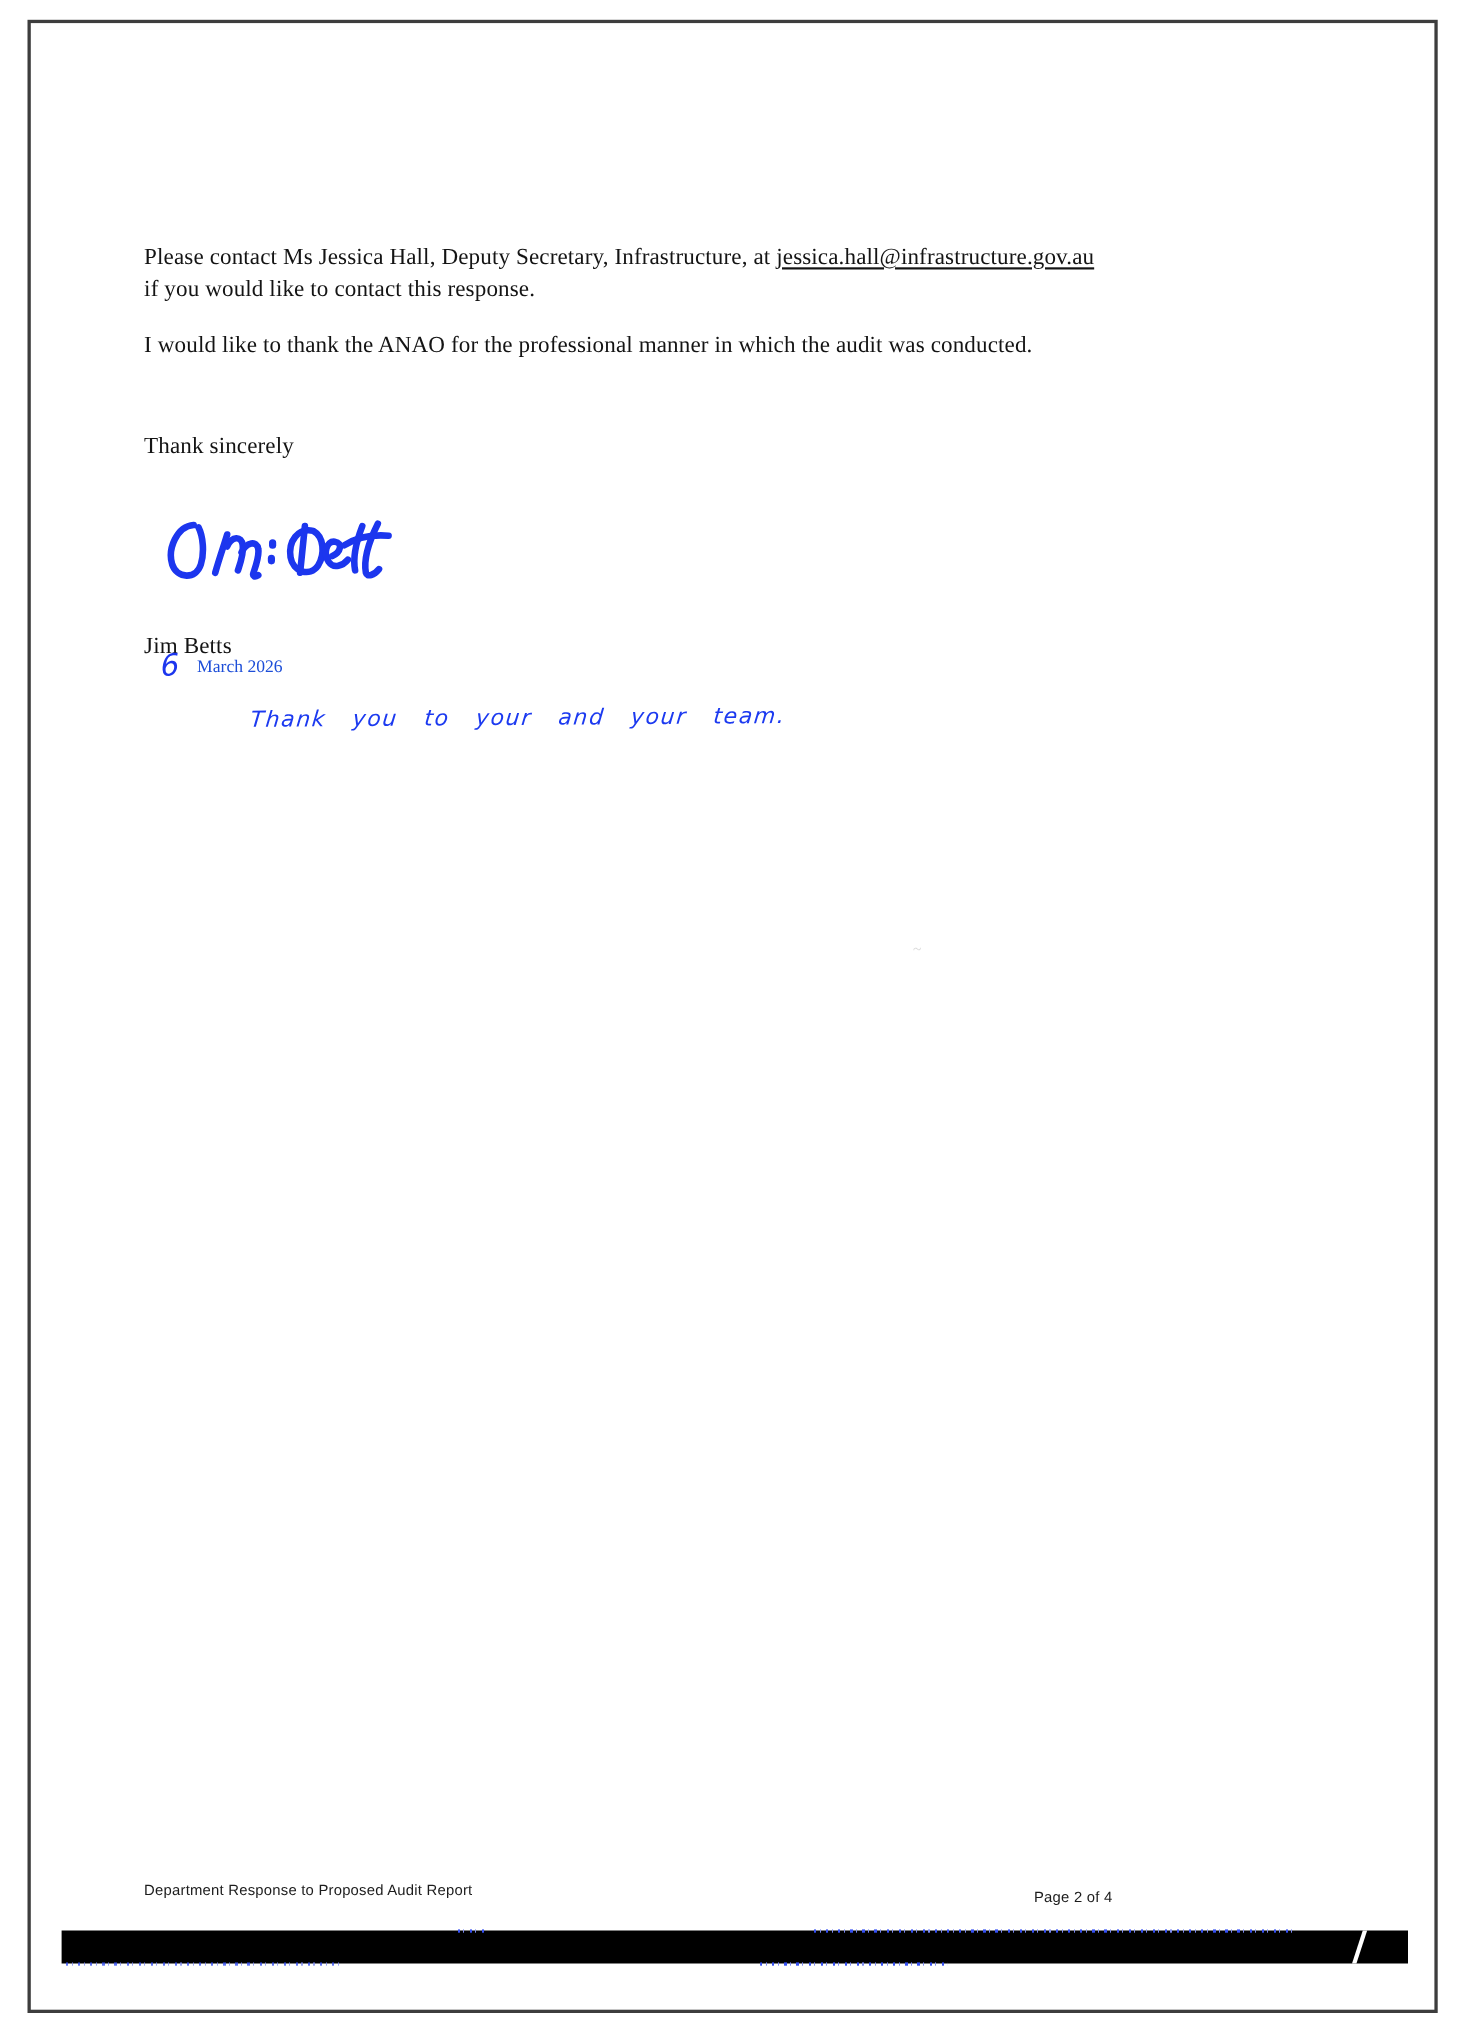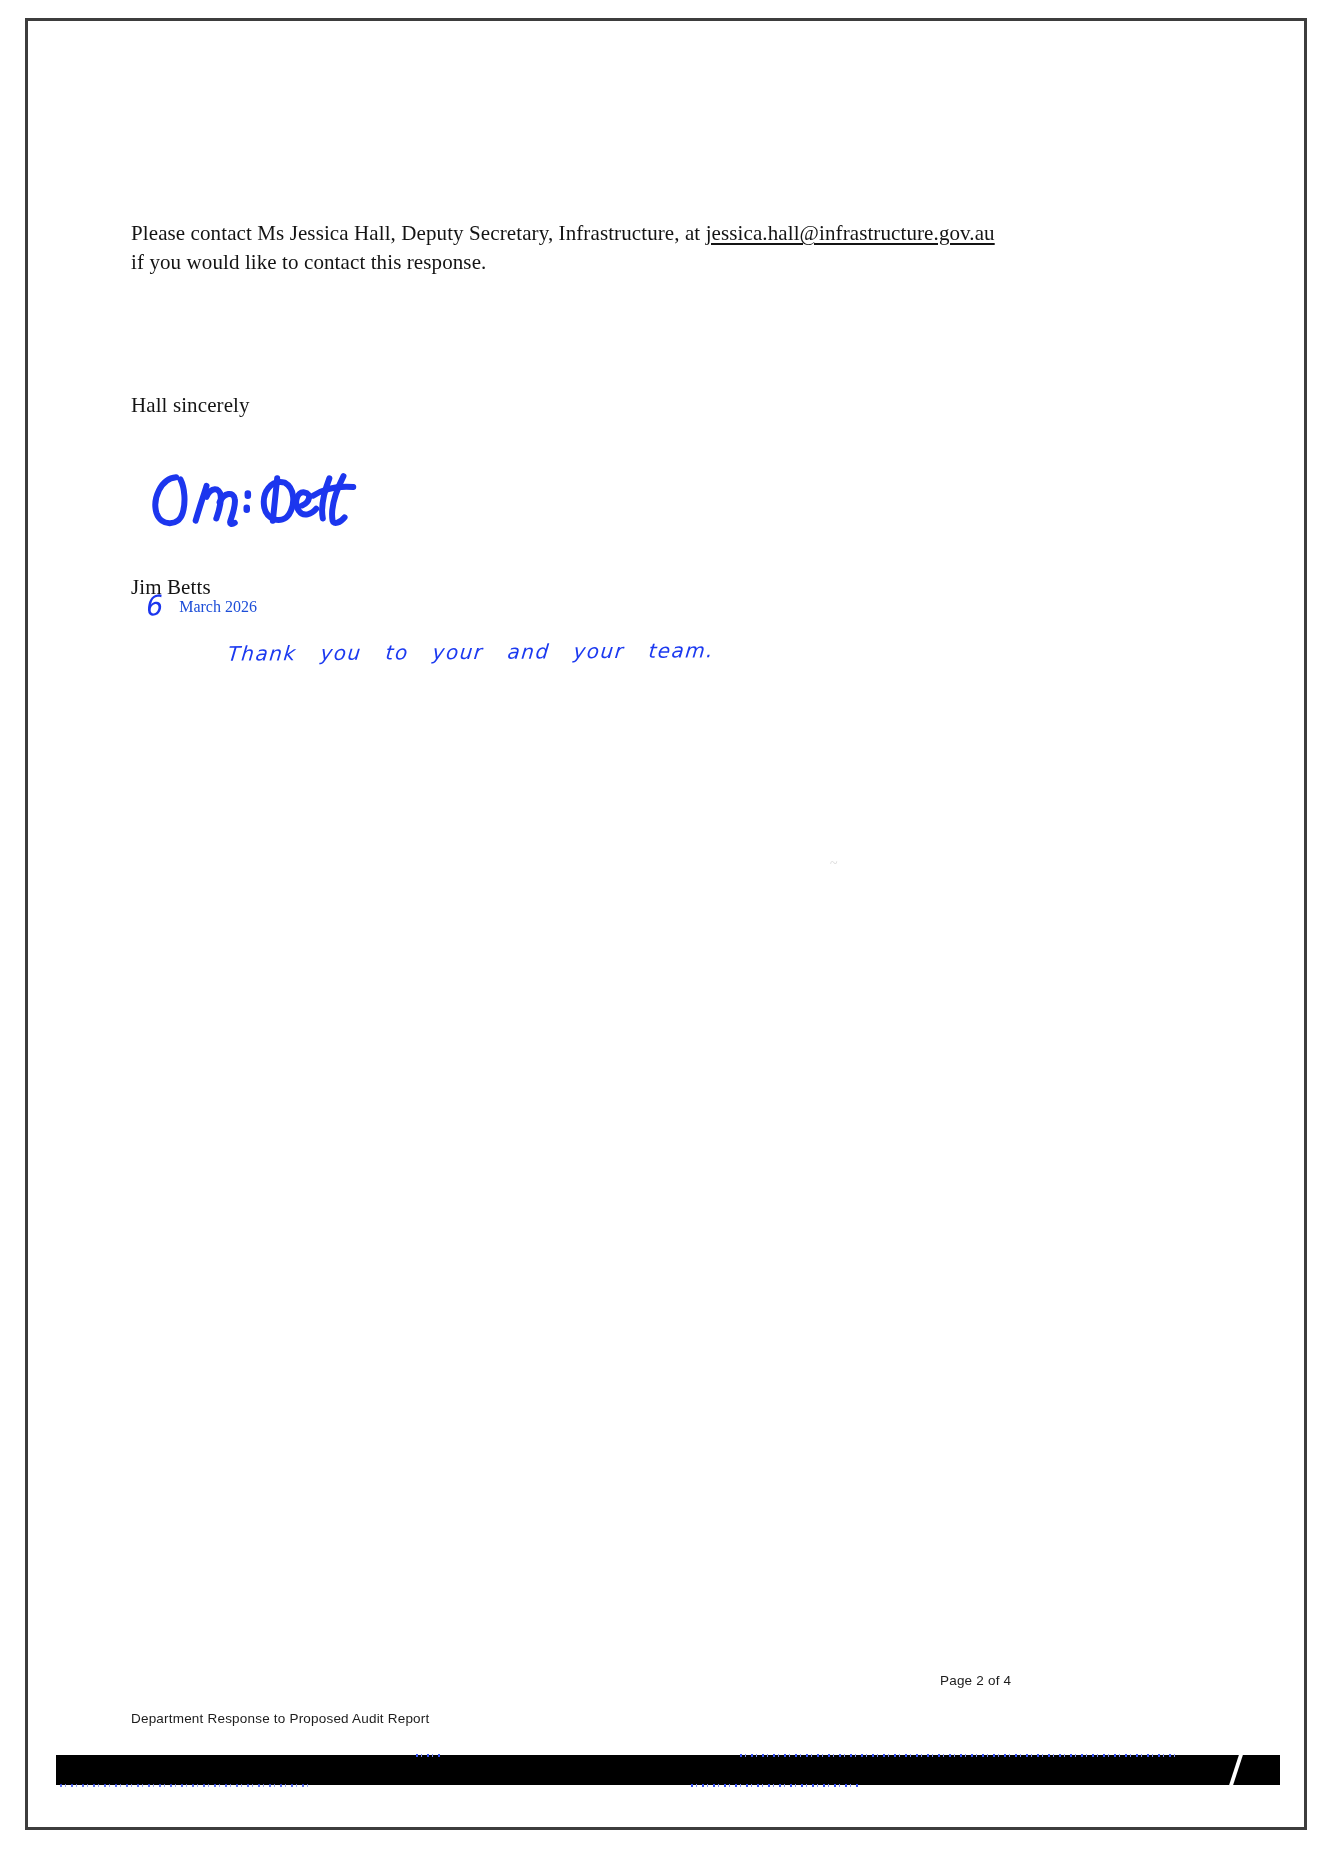--- a/index.html
+++ b/index.html
@@ -91,21 +91,21 @@
     font-size: 14px;
   }
   .footer-text {
     position: absolute;
     font-family: "Liberation Sans", sans-serif;
     font-size: 13.5px;
     color: #1c1c1c;
     letter-spacing: 0.2px;
   }
   .footer-left { left: 131px; top: 1683px; margin-top: 28px; }
-  .footer-right { left: 940px; top: 1673px; }
+  .footer-right { left: 940px; top: 1717px; }
   .redaction-bar {
     position: absolute;
     left: 56px;
     top: 1755px;
     width: 1224px;
     height: 30px;
     background: #000000;
   }
   .speckle {
     position: absolute;
@@ -132,22 +132,23 @@
 </style>
 </head>
 <body>
 
 <div class="page">
 
   <div class="page-border"></div>
 
   <p class="body-text para1"><span>Please contact Ms Jessica Hall, Deputy Secretary, Infrastructure, at </span><span class="email-link">jessica.hall@infrastructure.gov.au</span><br><span>if you would like to contact this response.</span></p>
 
+  <p class="body-text para2">I would like to thank the ANAO for the professional manner in which the audit was conducted.</p>
 
-  <p class="body-text closing">Hall sincerely</p>
+  <p class="body-text closing">Thank sincerely</p>
 
   <svg class="signature" viewBox="0 0 230 92" fill="none" stroke="#1c36ee" stroke-width="5.5" stroke-linecap="round" stroke-linejoin="round">
     <path d="M24,14 C10,15 2,34 6,47 C10,59 26,60 30,47 C33,37 32,24 28,16"></path>
     <path d="M42,54 C46,40 50,29 52,22"></path>
     <path d="M52,32 C56,23 64,23 65,31 C66,38 63,46 61,52"></path>
     <path d="M64,37 C68,28 77,27 78,34 C79,40 76,48 74,54 C73,57 75,58 78,56"></path>
     <path d="M90,29 L90,31" stroke-width="6"></path>
     <path d="M89,42 L89,44" stroke-width="6"></path>
     <path d="M124,19 C111,16 103,28 105,41 C107,53 121,58 128,48 C134,38 133,24 124,19 Z"></path>
     <path d="M117,15 L113,54"></path>

